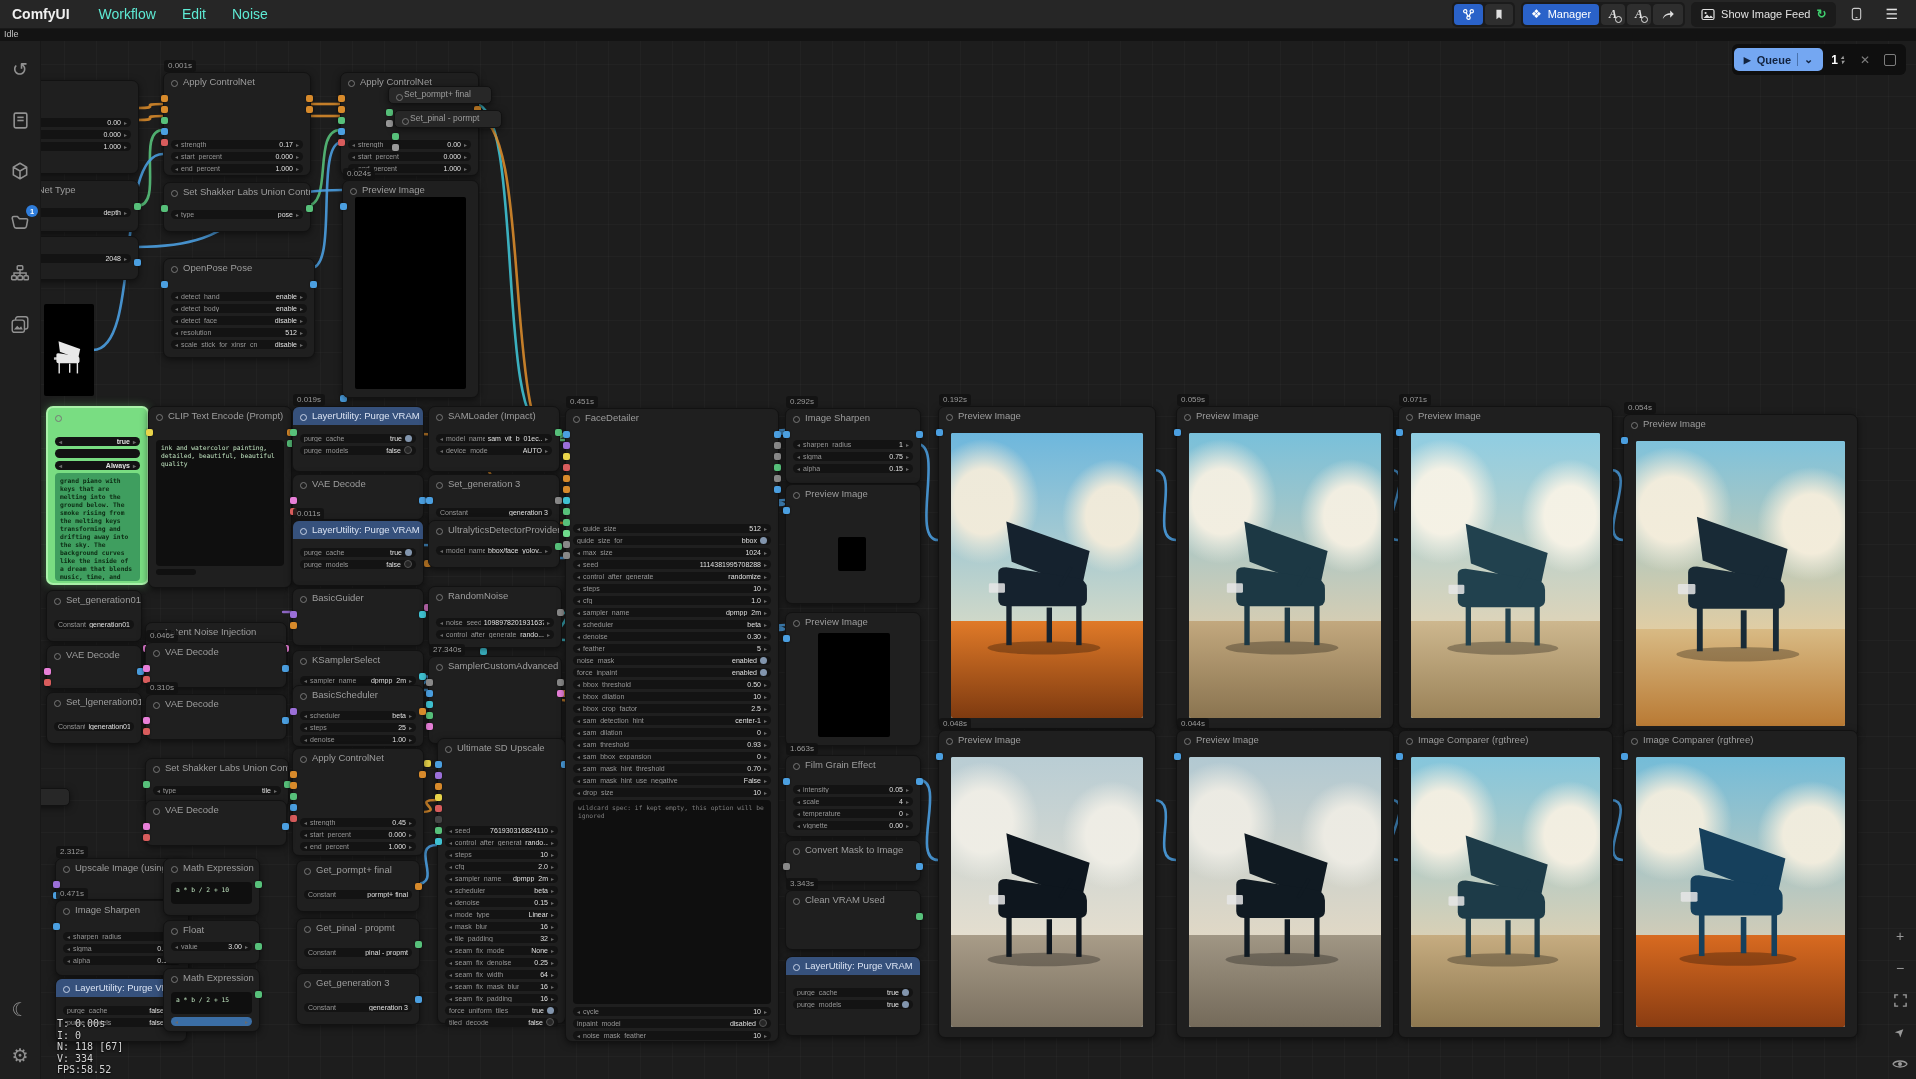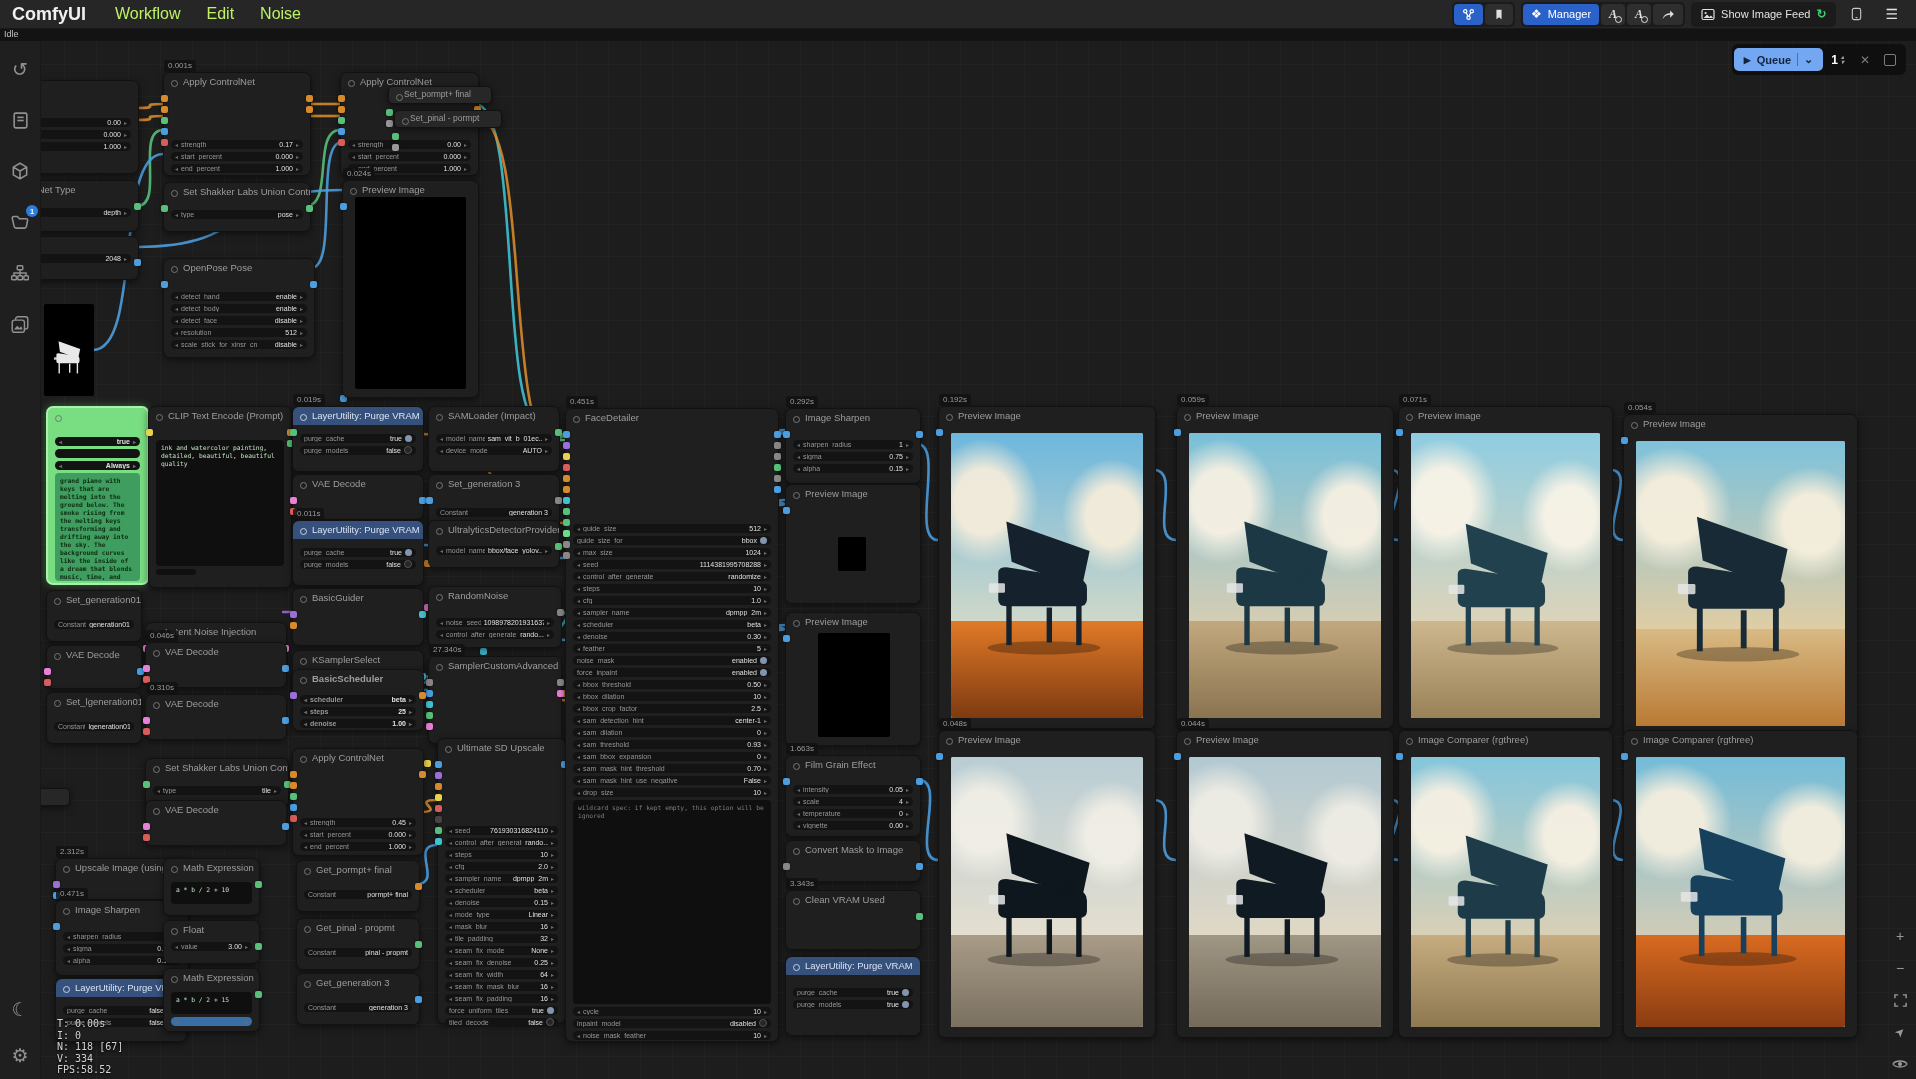--- a/index.html
+++ b/index.html
@@ -1,21 +1,21 @@
 <!DOCTYPE html>
 <html><head>
 <meta charset="utf-8">
 <style>
   html,body{margin:0;padding:0;background:#1d1d1d;width:1916px;height:1079px;overflow:hidden;
     font-family:"Liberation Sans",sans-serif;color:#ccc;position:relative;-webkit-font-smoothing:antialiased}
   
   #menubar{position:absolute;top:0;left:0;right:0;height:28px;background:#262626;display:flex;
     align-items:center;z-index:60;border-bottom:1px solid #191919}
-  .logo{font-weight:bold;color:#f0f0f0;font-size:18px;margin:0 16px 0 12px}
-  .menu-item{color:#bef264;font-size:16px;padding:0 13px;cursor:default}
+  .logo{font-weight:bold;color:#f0f0f0;font-size:14px;margin:0 16px 0 12px}
+  .menu-item{color:#5eead4;font-size:14px;padding:0 13px;cursor:default}
   #tb-right{margin-left:auto;display:flex;align-items:center;gap:6px;padding-right:10px}
   .tgrp{display:flex;background:#1b1b1b;border-radius:5px;padding:2px;gap:2px;align-items:center}
   .tb-btn{height:21px;border:none;border-radius:4px;background:#2e2e2e;display:flex;align-items:center;
     padding:0 8px;gap:6px;color:#e2e2e2;font-size:11px;font-family:inherit;cursor:pointer}
   .tb-btn.blue{background:#2a62c9;color:#fff}
   .tb-btn.flat{background:transparent}
   .gicon{font-size:12px;line-height:1}
   .green{color:#3fcf6e;font-weight:bold}
   .alens{position:relative;font-style:italic;font-weight:bold;font-size:12px;color:#e2e2e2;font-family:"Liberation Serif",serif}
   .alens::after{content:"";position:absolute;right:-5px;bottom:-1px;width:5px;height:5px;border:1.4px solid #e2e2e2;border-radius:50%}
@@ -520,21 +520,21 @@
         </div>
       </div>
       <div class="node" style="left: 145px; top: 694px; width: 140px; height: 44px;">
         <div class="badge">0.310s</div>
         <div class="tbar">VAE Decode</div>
         <div class="rows" style="top: 22px;"></div>
         <span class="dot" style="left: -3px; top: 22px; background: rgb(232, 127, 216);"></span>
         <span class="dot" style="left: -3px; top: 33px; background: rgb(216, 92, 92);"></span>
         <span class="dot" style="right: -3px; top: 22px; background: rgb(75, 159, 224);"></span>
       </div>
-      <div class="node" style="left: 292px; top: 669px; width: 130px; height: 60px; font-weight: bold;">
+      <div class="node" style="left: 292px; top: 685px; width: 130px; height: 60px;">
         <div class="tbar">BasicScheduler</div>
         <div class="rows" style="top: 22px;">
           <div class="nrow">
             <span class="arr">◂</span>
             <span class="lab">scheduler</span>
             <span class="val">beta</span>
             <span class="arr">▸</span>
           </div>
           <div class="nrow">
             <span class="arr">◂</span>

